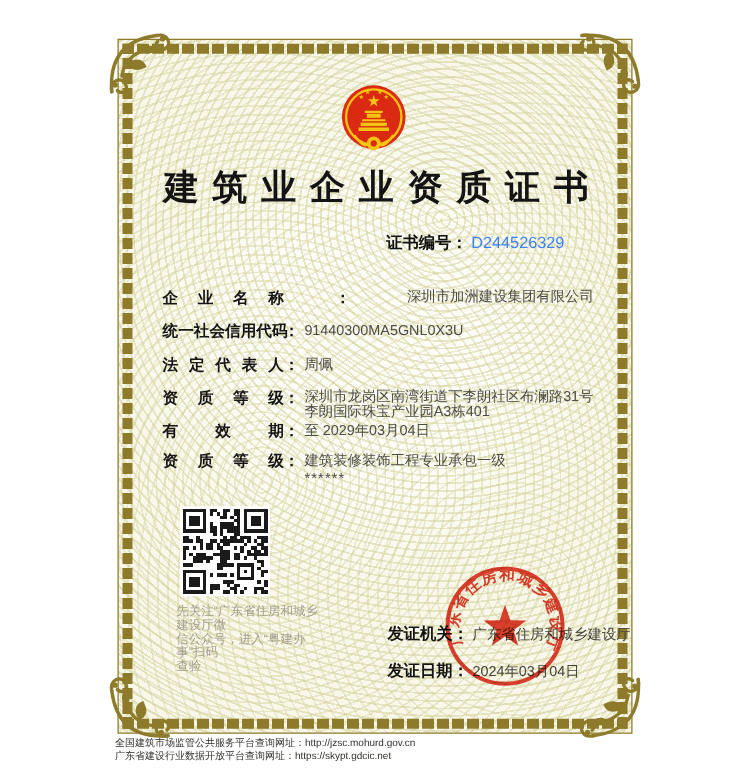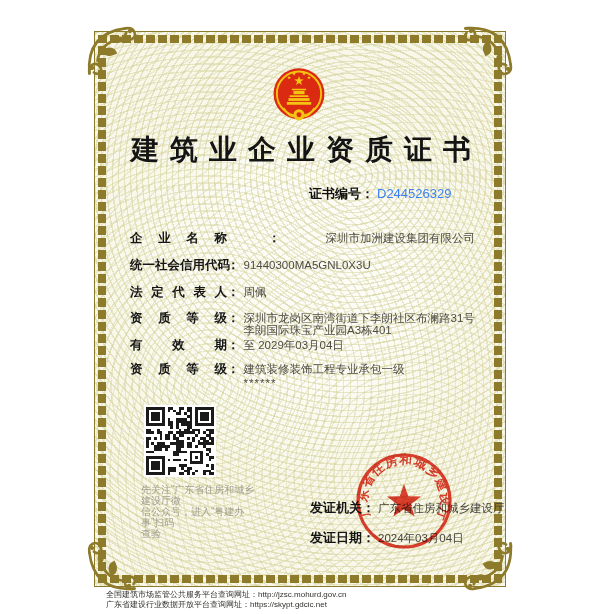--- a/index.html
+++ b/index.html
@@ -68,21 +68,21 @@
 
   
   .issue-row{position:absolute;left:310px;white-space:nowrap;}
   #issue-authority{top:498px;} #issue-date{top:528px;}
   .issue-row .lbl{font-size:13px;font-weight:bold;color:#141414;}
   .issue-row .val{font-size:11.5px;color:#45443e;margin-left:3px;}
 
   .seal{position:absolute;left:354px;top:450px;width:100px;height:102px;mix-blend-mode:multiply;opacity:.92;}
 
   
-  .footer{position:absolute;left:92px;top:590px;font-size:8px;line-height:9.5px;color:#30302c;margin-left:14px;}
+  .footer{position:absolute;left:92px;top:590px;font-size:8px;line-height:9.5px;color:#30302c;}
   .footer div{white-space:nowrap;}
 
   svg{overflow:visible;}
 </style>
 </head>
 <body>
 
 <div class="page">
 
   <svg width="0" height="0" style="position:absolute">

